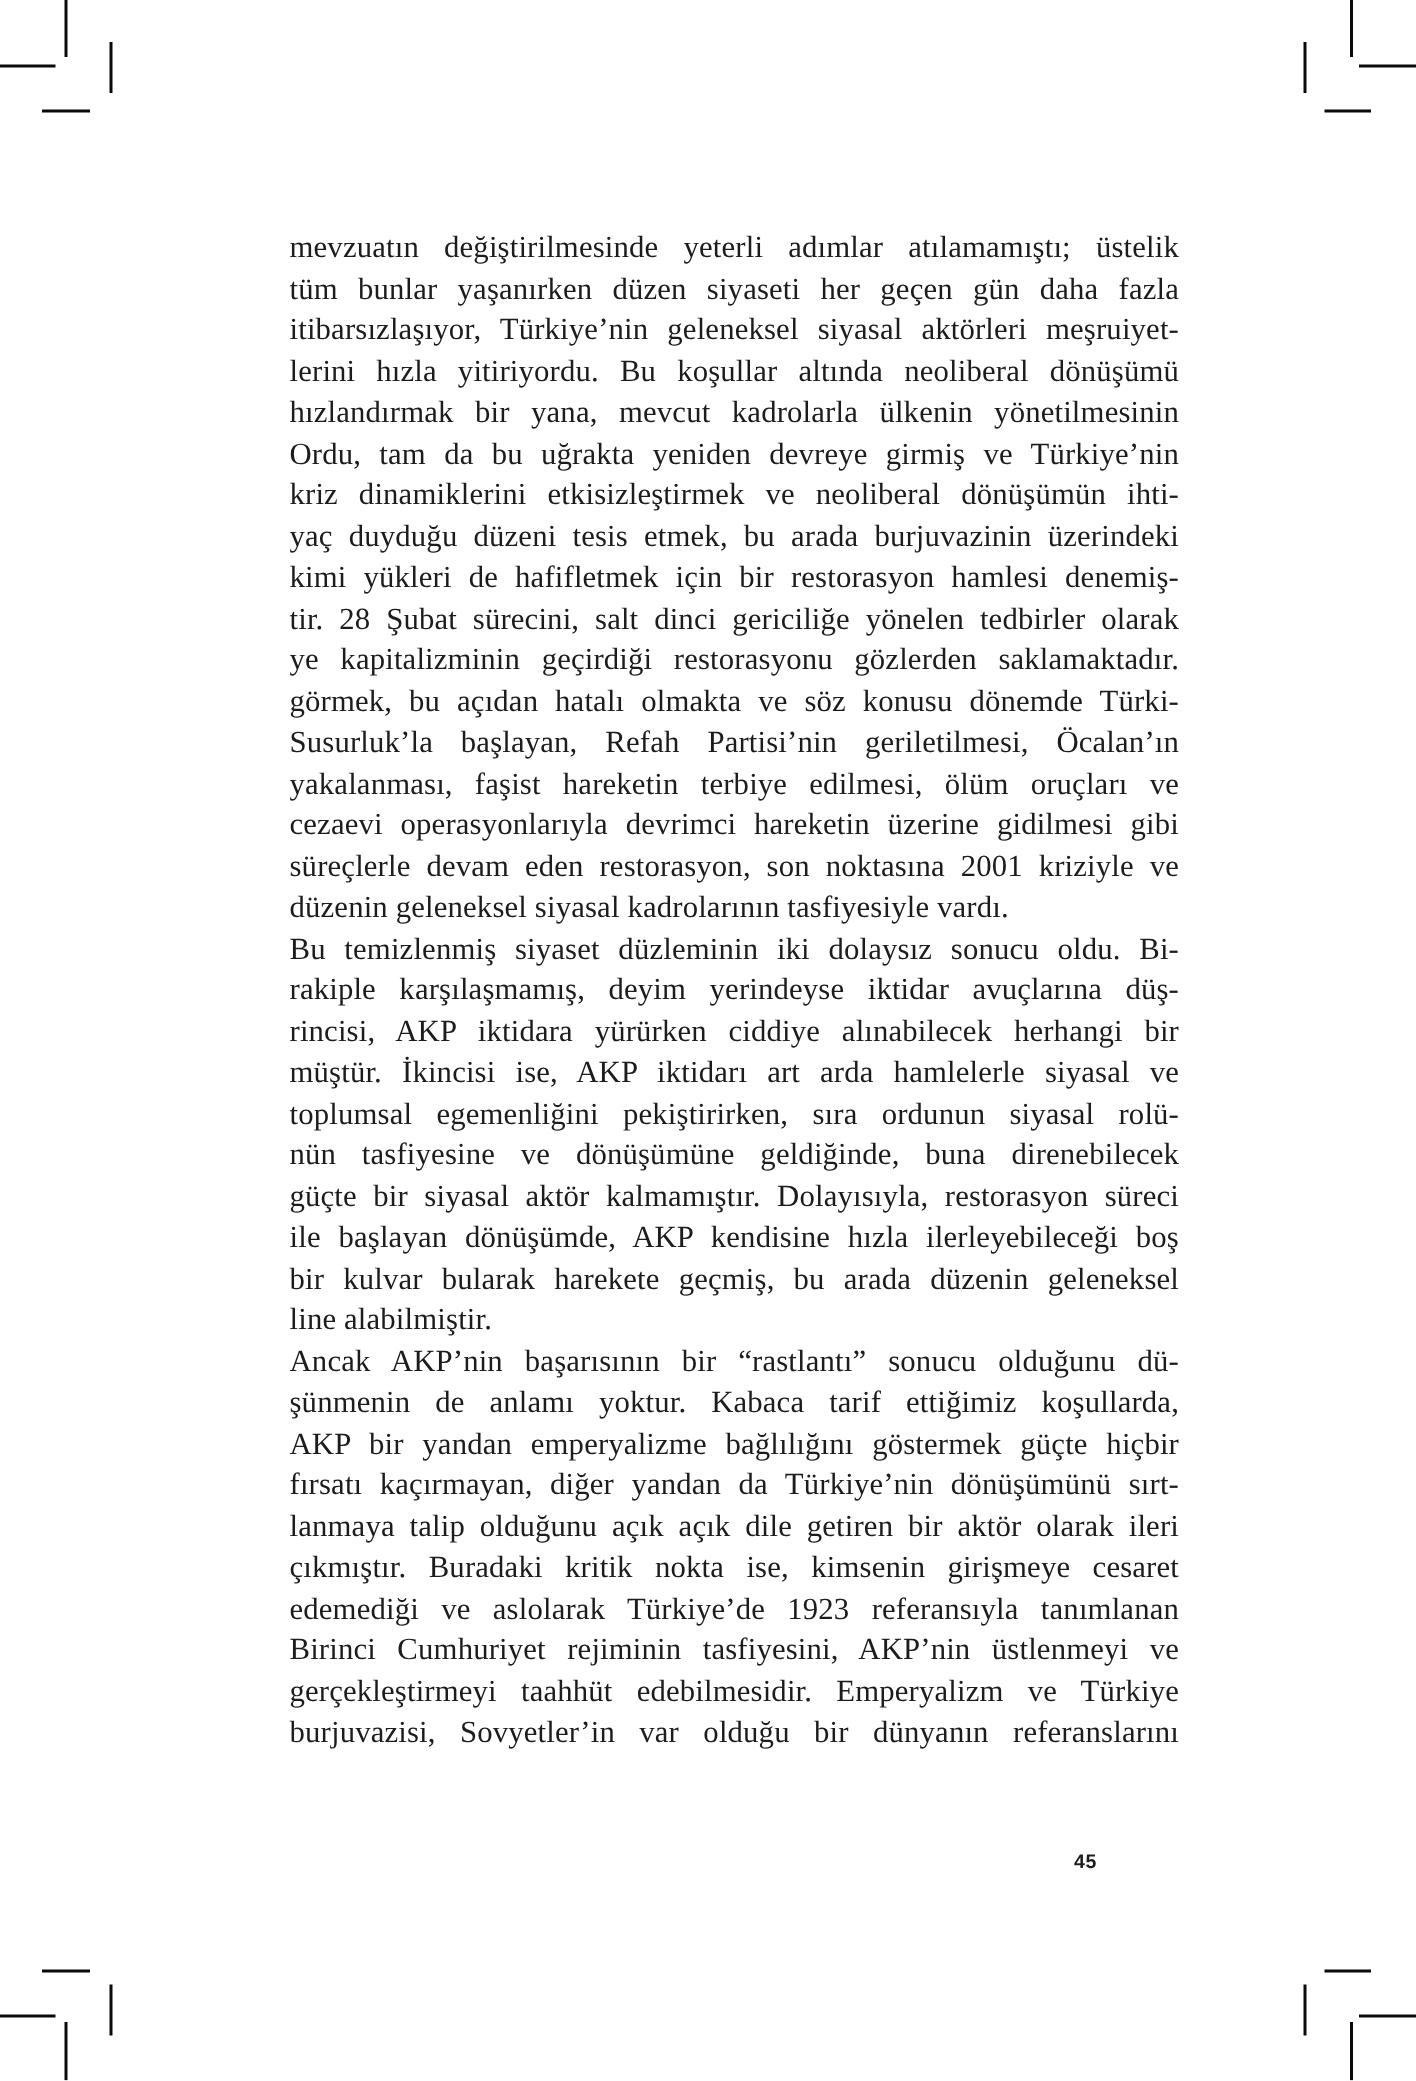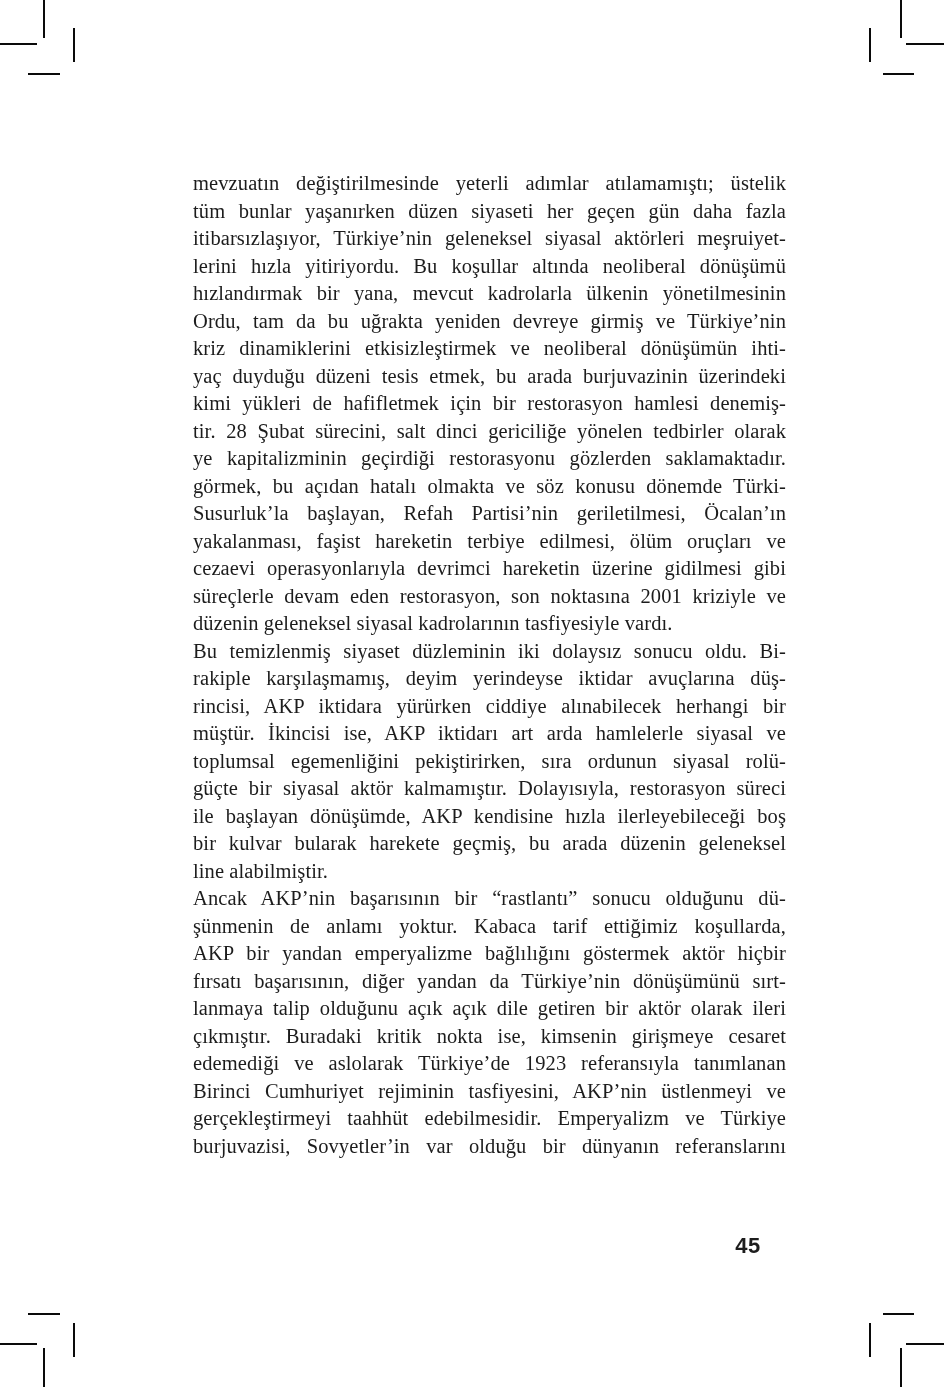--- a/index.html
+++ b/index.html
@@ -20,21 +20,21 @@
     position: absolute;
     background: #0a0a0a;
   }
   .mark.v { width: 1.6px; }
   .mark.h { height: 1.6px; }
 
   
   .text-block {
     position: absolute;
     left: 193px;
-    top: 170px;
+    top: 152px;
     width: 593px;
     color: #1c1c1c;
     font-size: 20.5px;
     letter-spacing: 0.1px;
   }
   .paragraph { margin: 0; padding: 0; }
   .line {
     height: 27.5px;
     line-height: 27.5px;
     text-align: justify;
@@ -46,24 +46,24 @@
     text-align: left;
     text-align-last: left;
   }
 
   
   .page-number {
     position: absolute;
     top: 1233px;
     left: 716px;
     width: 64px;
-    text-align: center;
+    text-align: left;
     font-family: "Liberation Sans", sans-serif;
     font-weight: 700;
-    font-size: 22px;
+    font-size: 13px;
     letter-spacing: 0.5px;
     color: #1d1d1d;
   }
 </style>
 </head>
 <body>
 
 <div class="sheet">
 
   <div class="mark v" style="left:43px;  top:0;      height:38px;"></div>
@@ -107,30 +107,31 @@
         <div class="line">cezaevi operasyonlarıyla devrimci hareketin üzerine gidilmesi gibi</div>
         <div class="line">süreçlerle devam eden restorasyon, son noktasına 2001 kriziyle ve</div>
         <div class="line short-last">düzenin geleneksel siyasal kadrolarının tasfiyesiyle vardı.</div>
       </div>
       <div class="paragraph">
         <div class="line">Bu temizlenmiş siyaset düzleminin iki dolaysız sonucu oldu. Bi-</div>
         <div class="line">rakiple karşılaşmamış, deyim yerindeyse iktidar avuçlarına düş-</div>
         <div class="line">rincisi, AKP iktidara yürürken ciddiye alınabilecek herhangi bir</div>
         <div class="line">müştür. İkincisi ise, AKP iktidarı art arda hamlelerle siyasal ve</div>
         <div class="line">toplumsal egemenliğini pekiştirirken, sıra ordunun siyasal rolü-</div>
+        <div class="line">nün tasfiyesine ve dönüşümüne geldiğinde, buna direnebilecek</div>
         <div class="line">güçte bir siyasal aktör kalmamıştır. Dolayısıyla, restorasyon süreci</div>
         <div class="line">ile başlayan dönüşümde, AKP kendisine hızla ilerleyebileceği boş</div>
         <div class="line">bir kulvar bularak harekete geçmiş, bu arada düzenin geleneksel</div>
         <div class="line short-last">line alabilmiştir.</div>
       </div>
       <div class="paragraph">
         <div class="line">Ancak AKP’nin başarısının bir “rastlantı” sonucu olduğunu dü-</div>
         <div class="line">şünmenin de anlamı yoktur. Kabaca tarif ettiğimiz koşullarda,</div>
-        <div class="line">AKP bir yandan emperyalizme bağlılığını göstermek aktör hiçbir</div>
-        <div class="line">fırsatı başarısının, diğer yandan da Türkiye’nin dönüşümünü sırt-</div>
+        <div class="line">AKP bir yandan emperyalizme bağlılığını göstermek güçte hiçbir</div>
+        <div class="line">fırsatı kaçırmayan, diğer yandan da Türkiye’nin dönüşümünü sırt-</div>
         <div class="line">lanmaya talip olduğunu açık açık dile getiren bir aktör olarak ileri</div>
         <div class="line">çıkmıştır. Buradaki kritik nokta ise, kimsenin girişmeye cesaret</div>
         <div class="line">edemediği ve aslolarak Türkiye’de 1923 referansıyla tanımlanan</div>
         <div class="line">Birinci Cumhuriyet rejiminin tasfiyesini, AKP’nin üstlenmeyi ve</div>
         <div class="line">gerçekleştirmeyi taahhüt edebilmesidir. Emperyalizm ve Türkiye</div>
         <div class="line">burjuvazisi, Sovyetler’in var olduğu bir dünyanın referanslarını</div>
       </div>
     </div>
 
   <div class="page-number">45</div>

